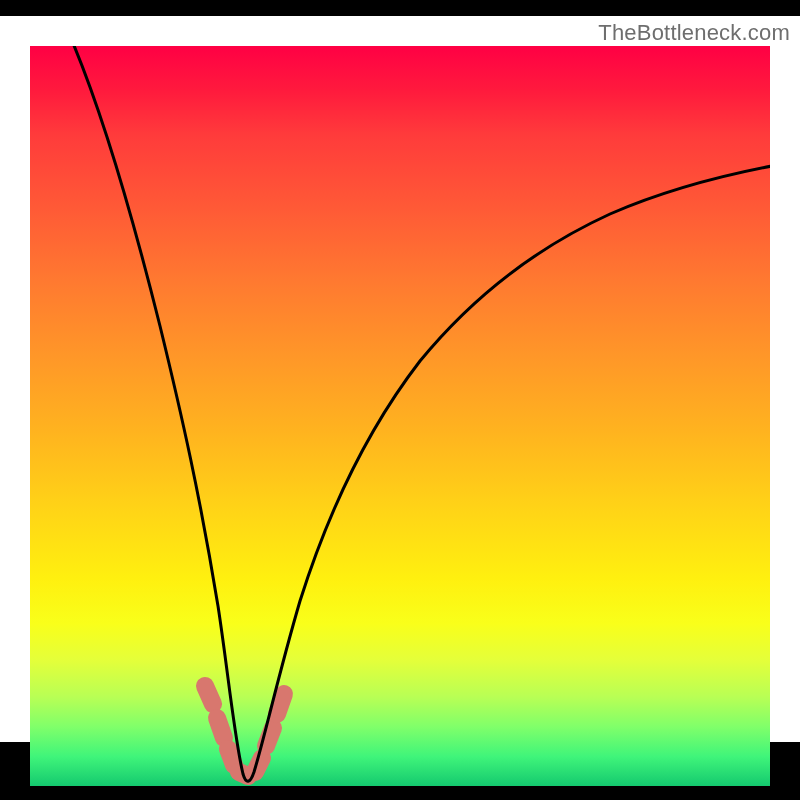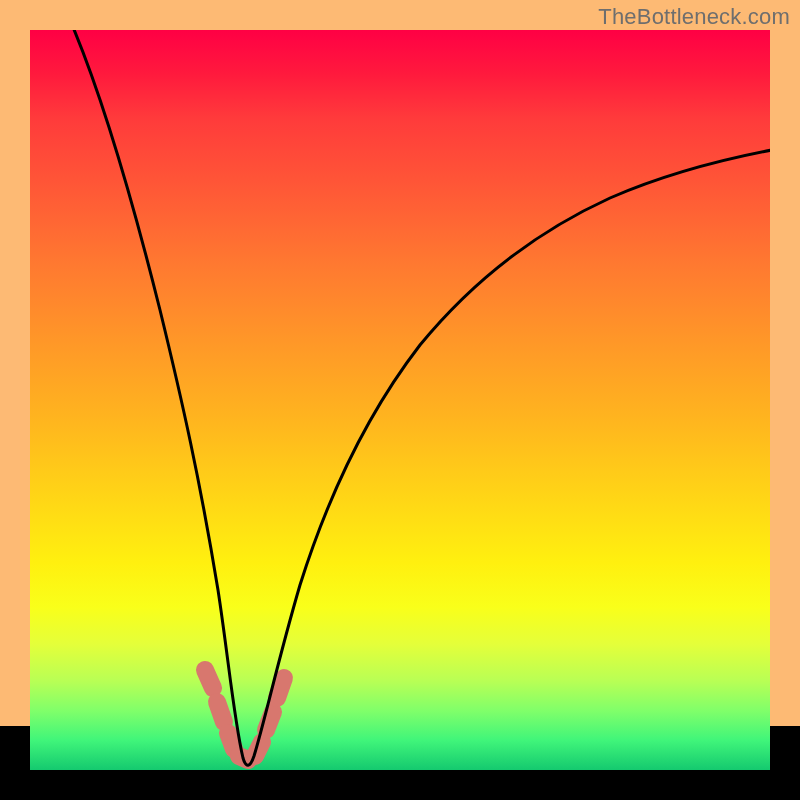--- a/index.html
+++ b/index.html
@@ -6,25 +6,25 @@
     margin: 0;
     padding: 0;
     width: 800px;
     height: 800px;
     background: #000000;
     overflow: hidden;
     font-family: Arial, Helvetica, sans-serif;
   }
   .frame {
     position: absolute;
-    top: 0;
+    top: 16px;
     left: 0;
     width: 800px;
     height: 726px;
-    background: #fdba74;
+    background: #ffffff;
   }
   .plot {
     position: absolute;
     top: 30px;
     left: 30px;
     width: 740px;
     height: 740px;
     background: linear-gradient(to bottom,
       #ff0044 0%,
       #ff1a3d 6%,

